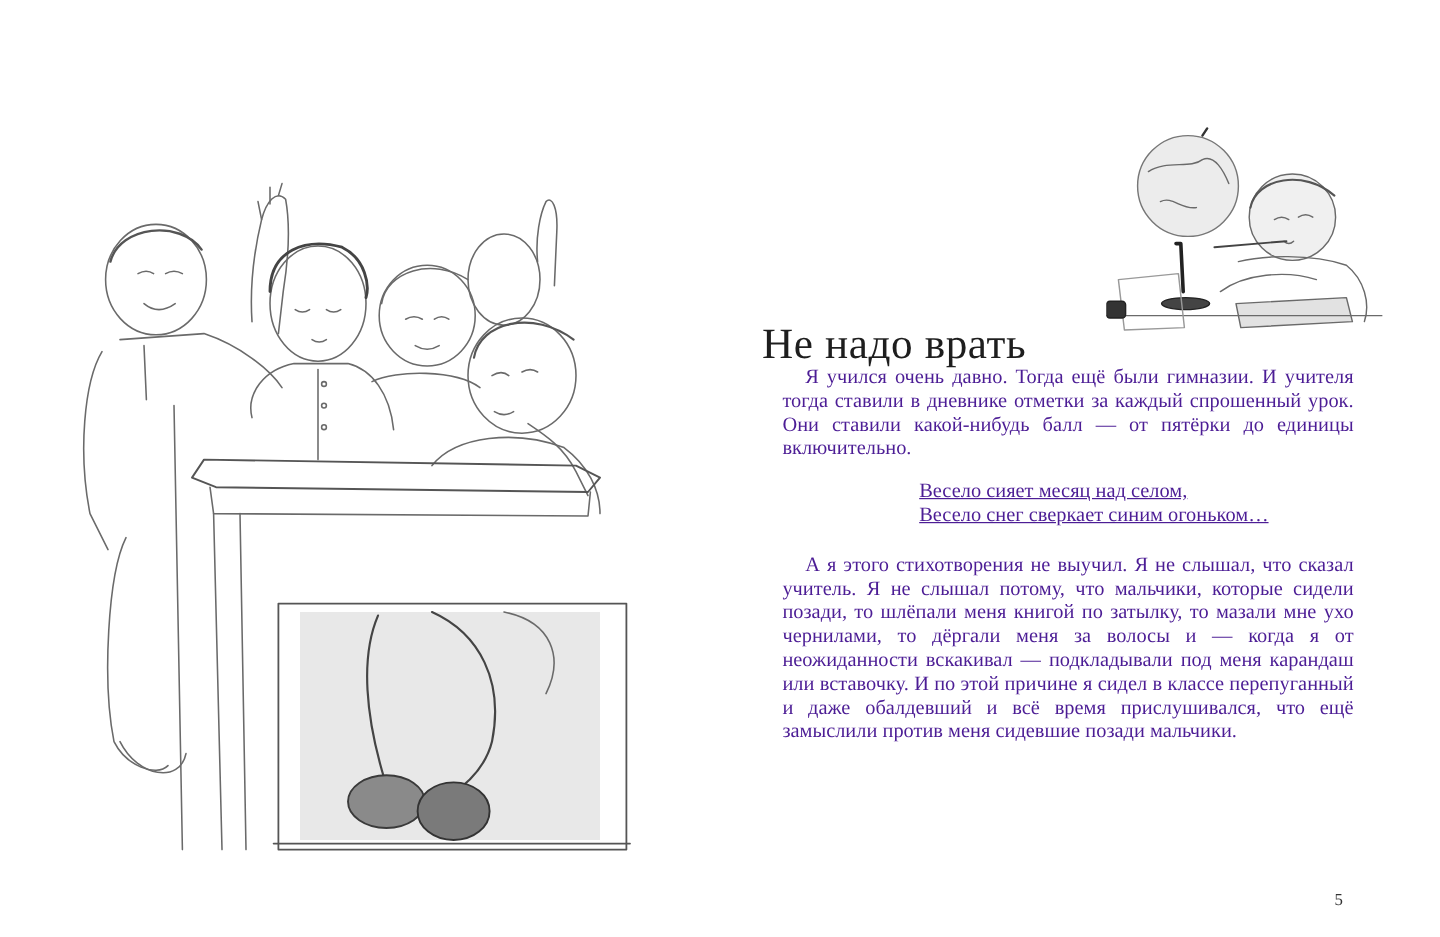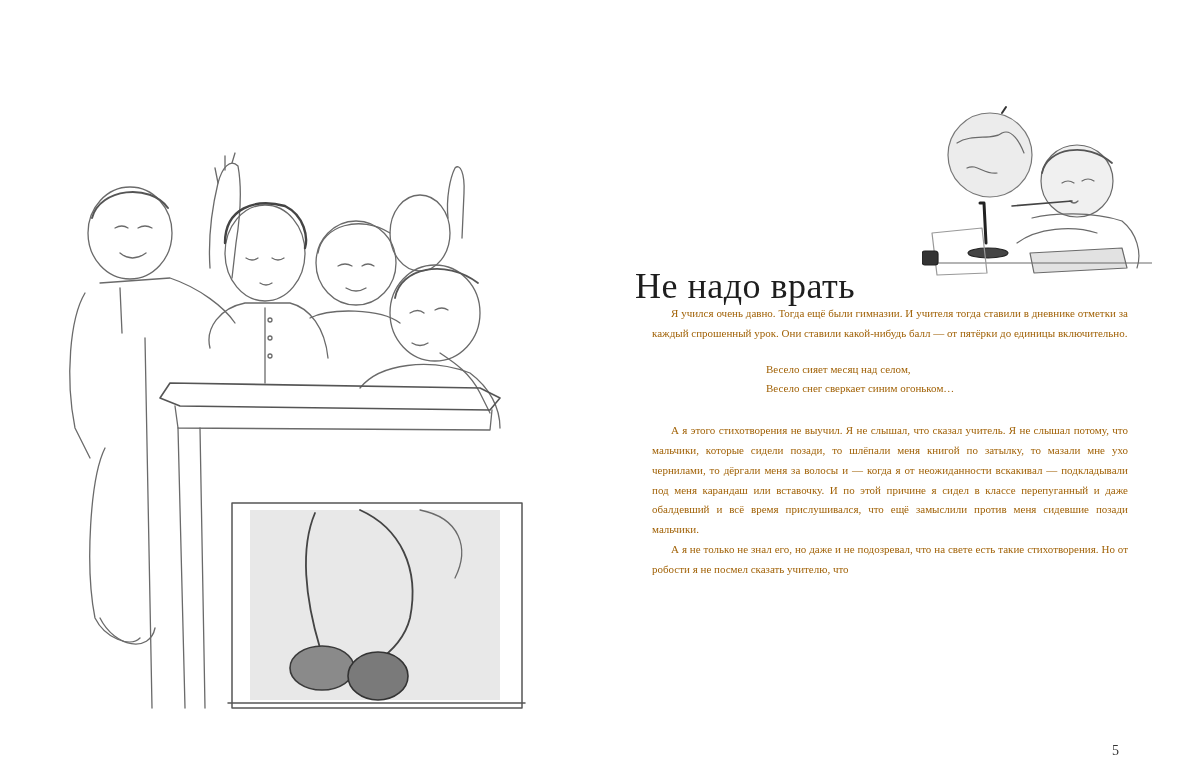--- a/index.html
+++ b/index.html
@@ -60,38 +60,39 @@
       margin: 0;
       white-space: nowrap;
     }
 
     
     .body-text {
       position: absolute;
       left: 52px;
       top: 261px;
       width: 476px;
-      font-size: 11px;
+      font-size: 17px;
       line-height: 19.8px;
-      color: #a16207;
+      color: #4c1d95;
     }
     .body-text p {
       margin: 0;
       text-indent: 19px;
       text-align: justify;
       text-align-last: left;
     }
     .poem {
       margin: 16px 0 22px 0;
       padding-left: 114px;
     }
     .poem .poem-line {
       display: block;
       text-indent: 0;
       line-height: 19.8px;
+      text-decoration: underline;
     }
     .page-number {
       position: absolute;
       left: 512px;
       top: 700px;
       font-size: 14px;
       color: #333;
     }
   </style>
 </head>
@@ -203,18 +204,17 @@
 
     <div class="body-text">
       <p>Я учился очень давно. Тогда ещё были гимназии. И учителя тогда ставили в дневнике отметки за каждый спрошенный урок. Они ставили какой-нибудь балл — от пятёрки до единицы включительно.</p>
 
       <div class="poem">
         <span class="poem-line">Весело сияет месяц над селом,</span>
         <span class="poem-line">Весело снег сверкает синим огоньком…</span>
       </div>
 
       <p>А я этого стихотворения не выучил. Я не слышал, что сказал учитель. Я не слышал потому, что мальчики, которые сидели позади, то шлёпали меня книгой по затылку, то мазали мне ухо чернилами, то дёргали меня за волосы и — когда я от неожиданности вскакивал — подкладывали под меня карандаш или вставочку. И по этой причине я сидел в классе перепуганный и даже обалдевший и всё время прислушивался, что ещё замыслили против меня сидевшие позади мальчики.</p>
-      <p>А я не только не знал его, но даже и не подозревал, что на свете есть такие стихотворения. Но от робости я не посмел сказать учителю, что</p>
     </div>
 
     <div class="page-number">5</div>
   </div>
 </div>
 
 </body></html>

